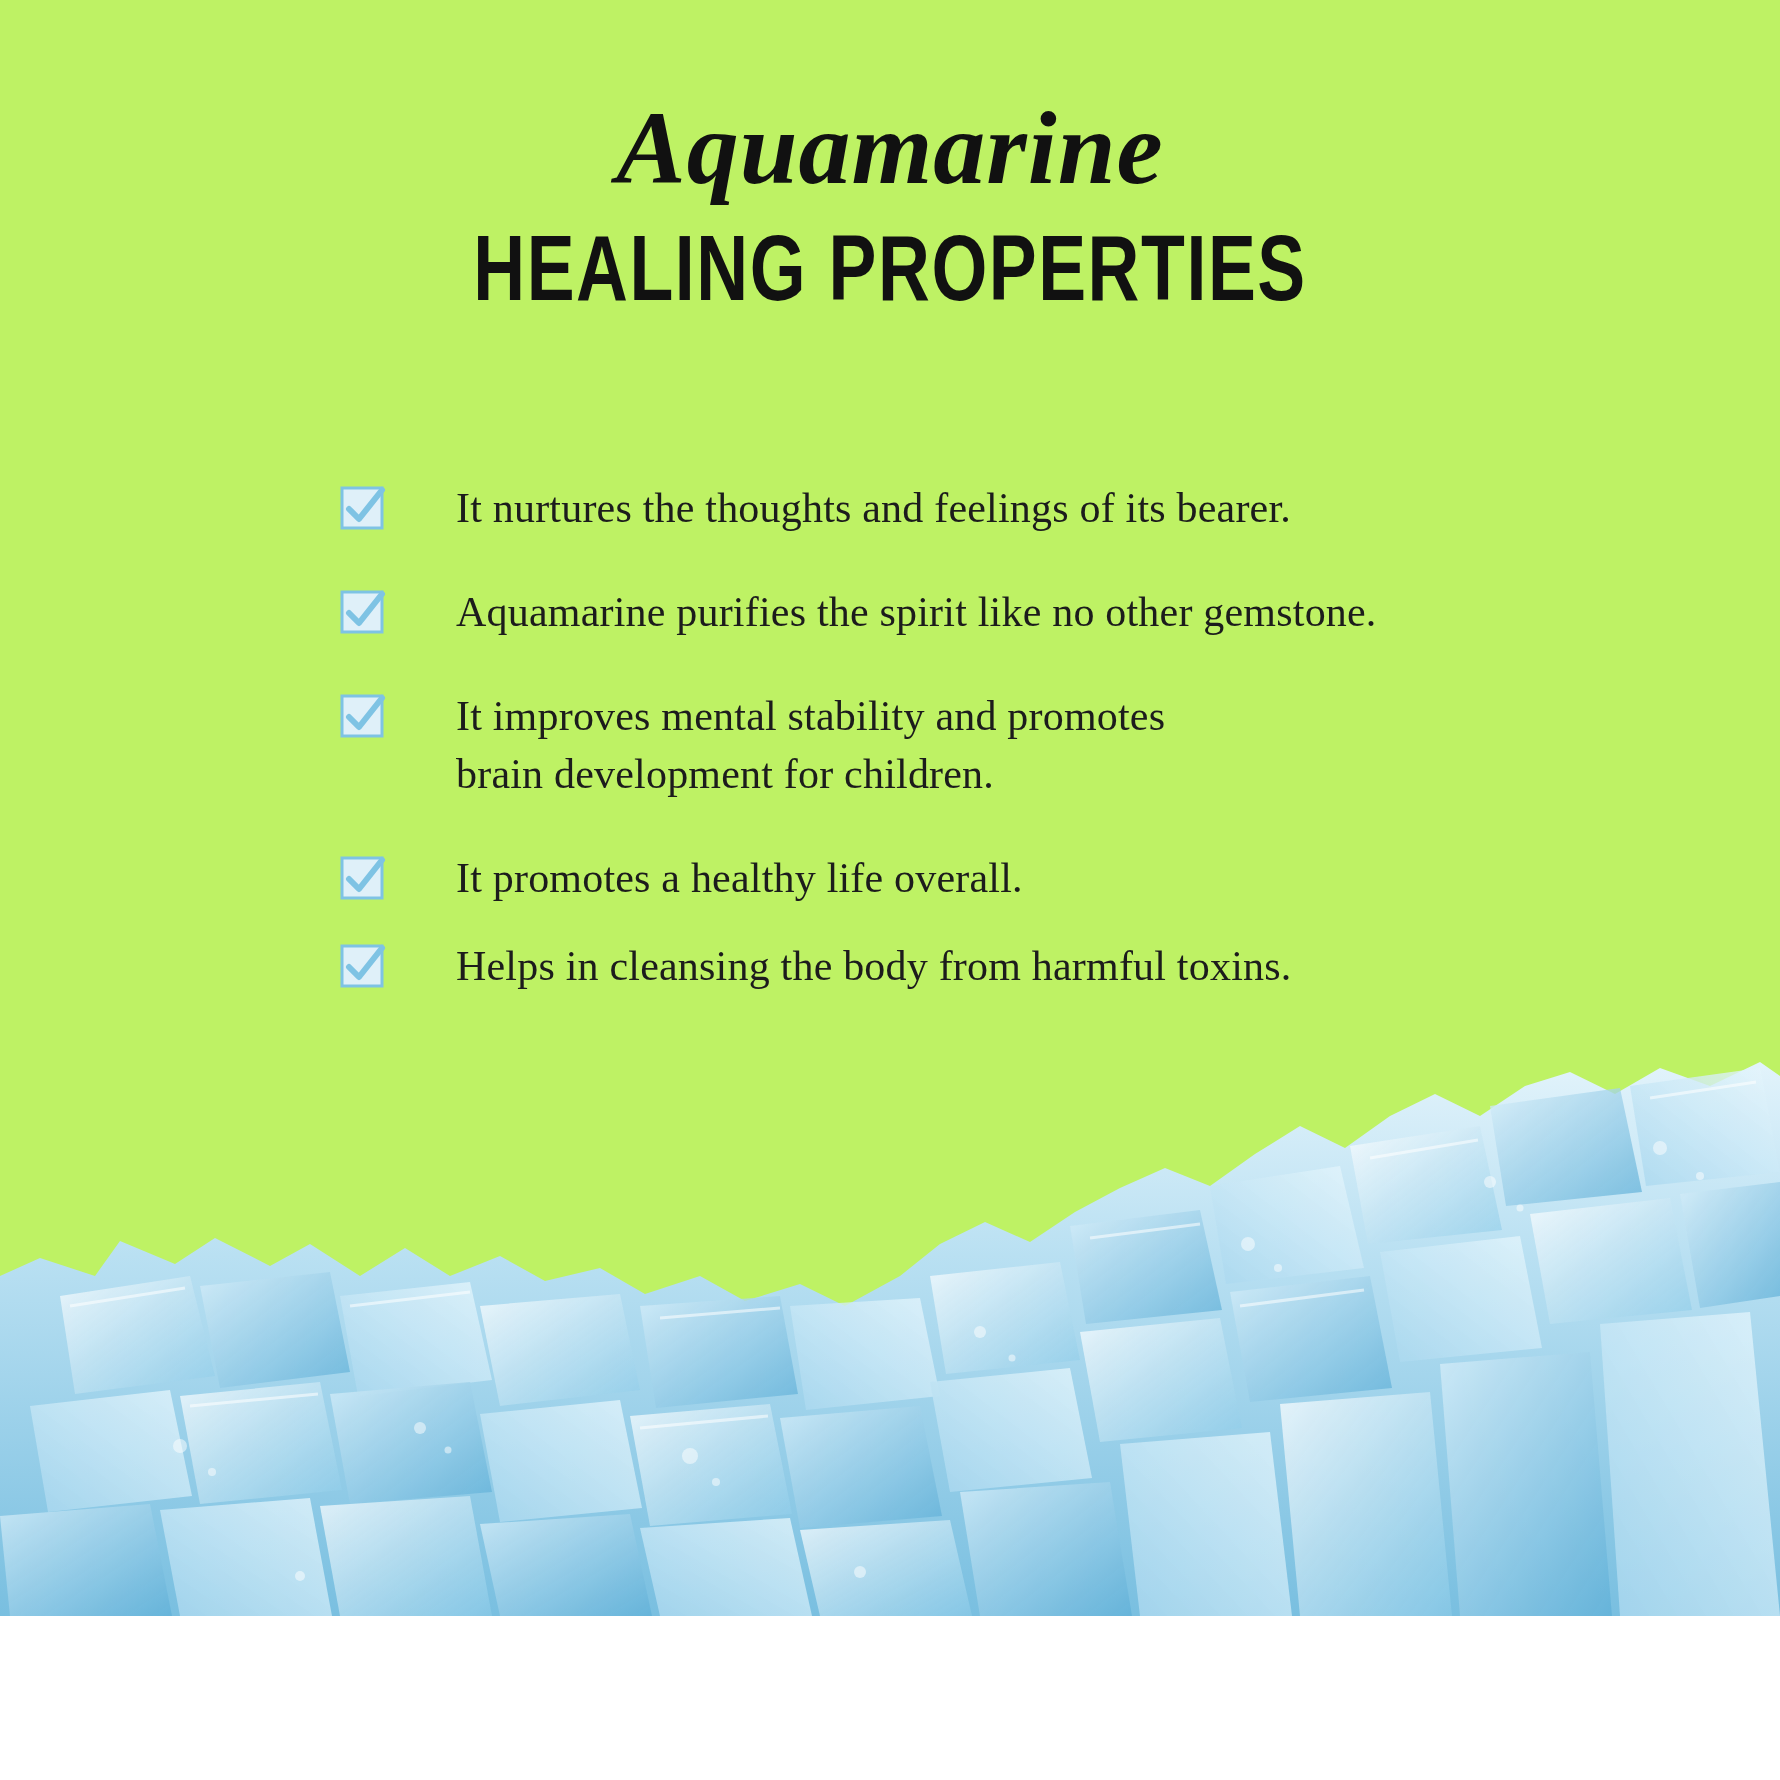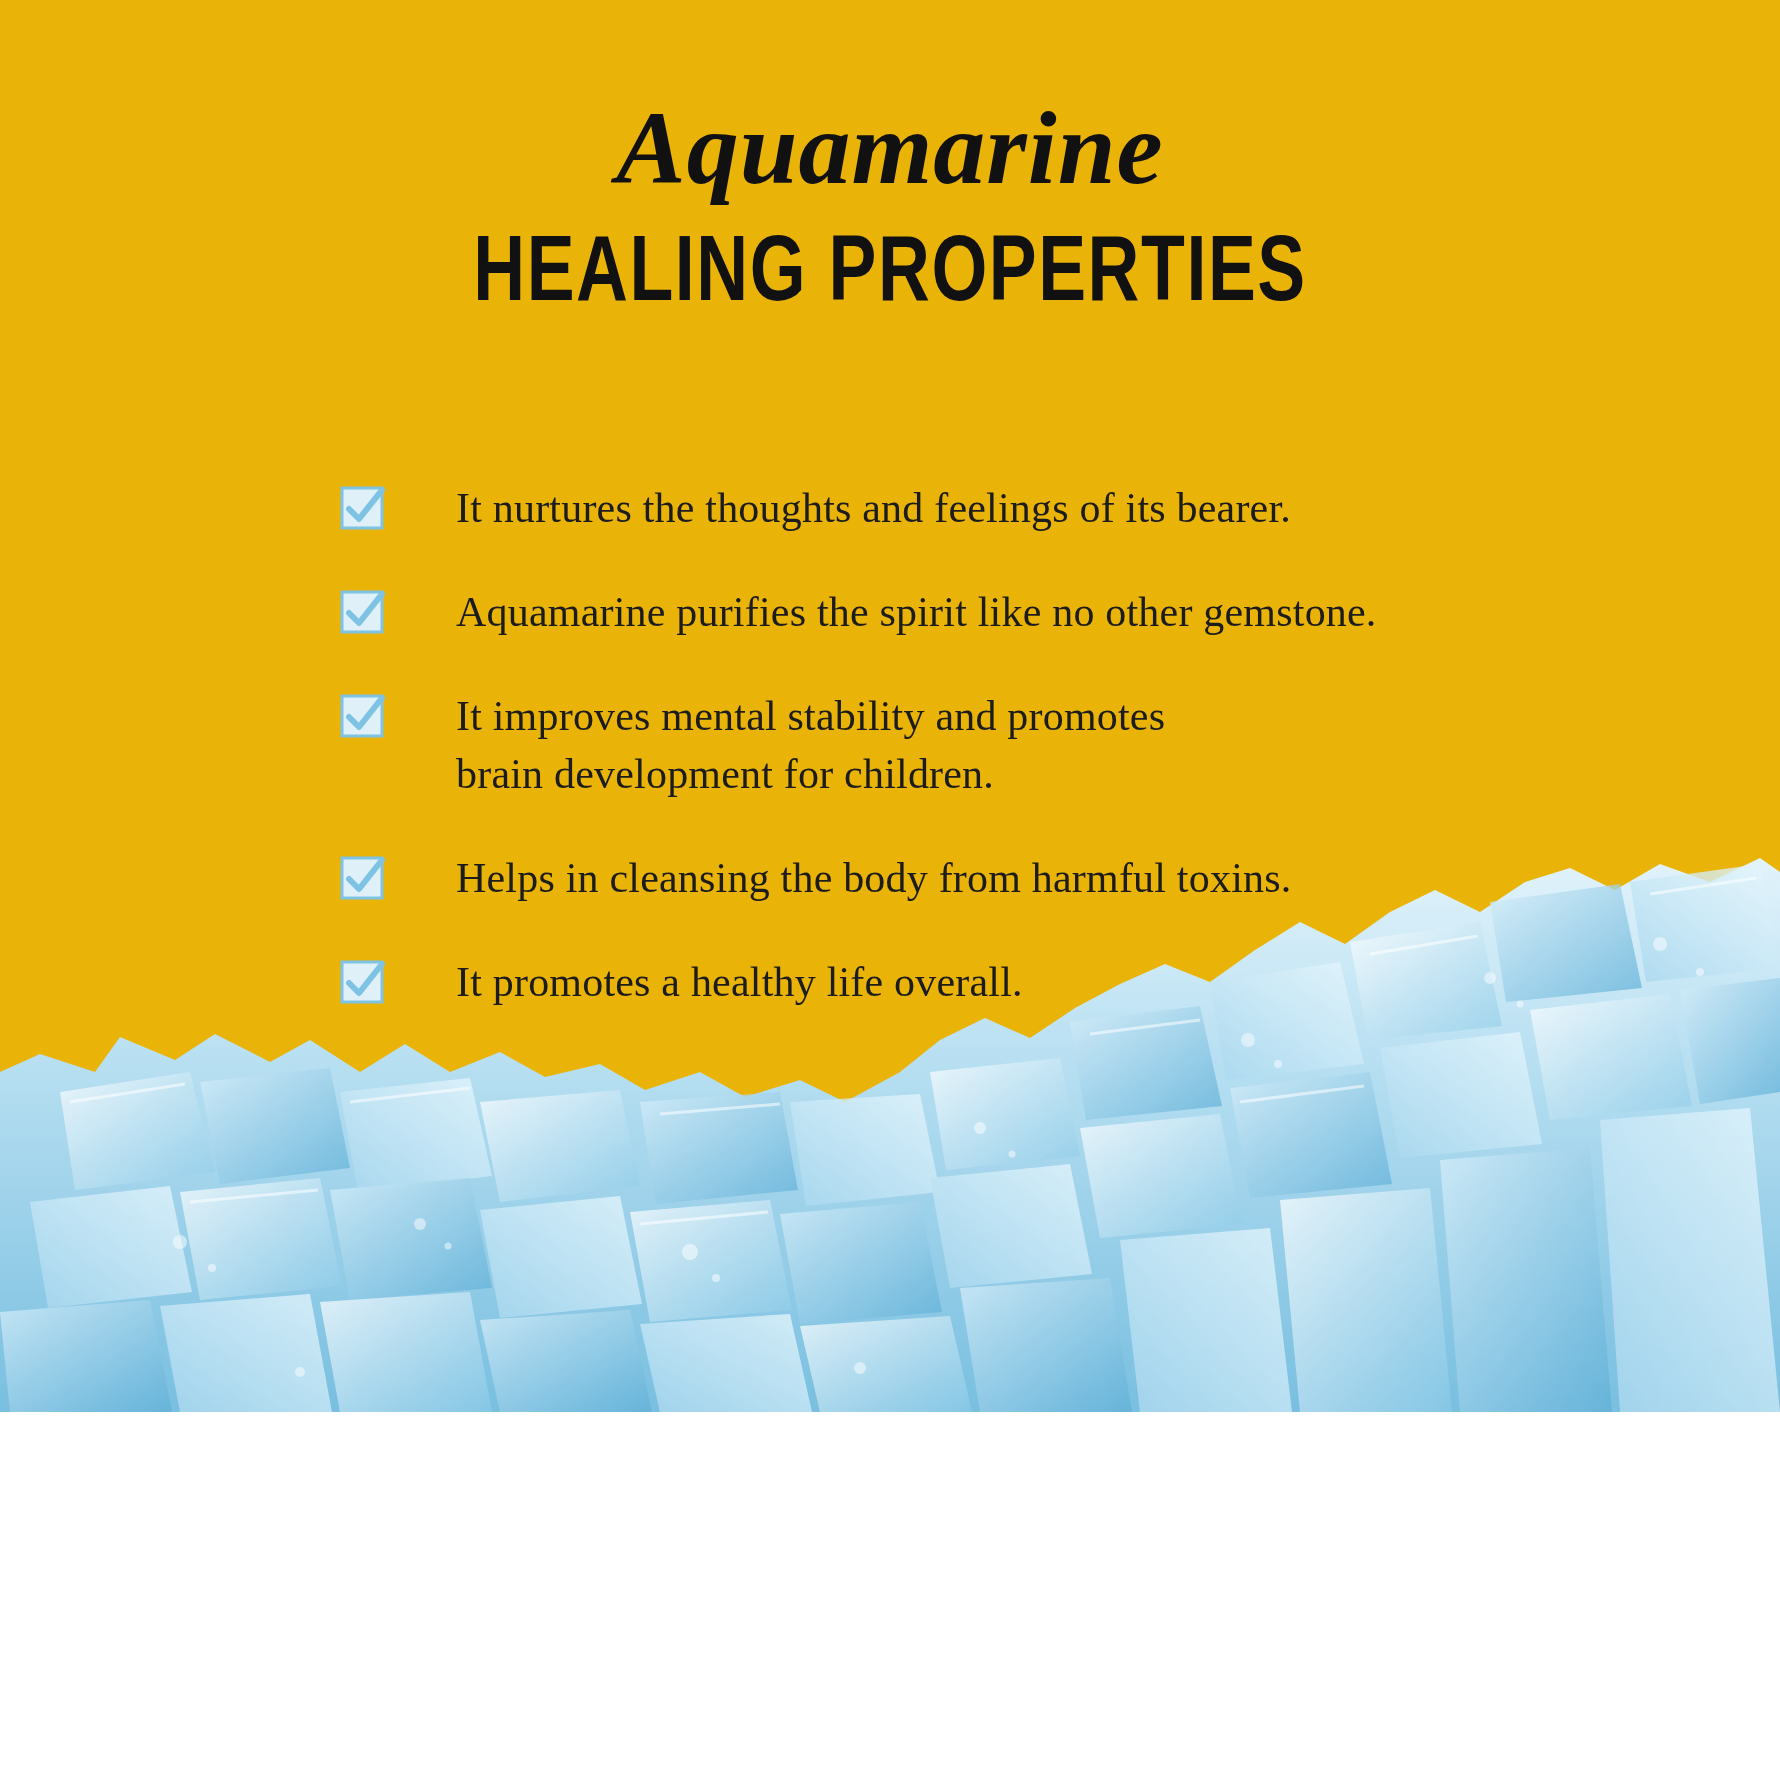--- a/index.html
+++ b/index.html
@@ -11,22 +11,22 @@
     height: 1780px;
     background: #ffffff;
     font-family: "Liberation Serif", serif;
     overflow: hidden;
     position: relative;
   }
 
   .poster {
     position: relative;
     width: 1780px;
-    height: 1412px;
-    background: #eab308;
+    height: 1616px;
+    background: #bef264;
     overflow: hidden;
   }
 
   
   .title-block {
     position: absolute;
     top: 90px;
     left: 0;
     width: 100%;
     text-align: center;
@@ -135,38 +135,38 @@
       <span class="checkbox">
         <svg width="46" height="46" viewBox="0 0 46 46">
           <rect x="2" y="2" width="40" height="40" fill="#dff0f9" stroke="#7ec3e4" stroke-width="3"></rect>
           <path d="M9 23 L19 33 L42 4" fill="none" stroke="#7ec3e4" stroke-width="6" stroke-linecap="round" stroke-linejoin="round"></path>
         </svg>
       </span>
       <span class="item-text">It improves mental stability and promotes
 brain development for children.</span>
     </div>
 
+    <div class="list-item tight">
+      <span class="checkbox">
+        <svg width="46" height="46" viewBox="0 0 46 46">
+          <rect x="2" y="2" width="40" height="40" fill="#dff0f9" stroke="#7ec3e4" stroke-width="3"></rect>
+          <path d="M9 23 L19 33 L42 4" fill="none" stroke="#7ec3e4" stroke-width="6" stroke-linecap="round" stroke-linejoin="round"></path>
+        </svg>
+      </span>
+      <span class="item-text">It promotes a healthy life overall.</span>
+    </div>
+
     <div class="list-item">
       <span class="checkbox">
         <svg width="46" height="46" viewBox="0 0 46 46">
           <rect x="2" y="2" width="40" height="40" fill="#dff0f9" stroke="#7ec3e4" stroke-width="3"></rect>
           <path d="M9 23 L19 33 L42 4" fill="none" stroke="#7ec3e4" stroke-width="6" stroke-linecap="round" stroke-linejoin="round"></path>
         </svg>
       </span>
       <span class="item-text">Helps in cleansing the body from harmful toxins.</span>
-    </div>
-
-    <div class="list-item tight">
-      <span class="checkbox">
-        <svg width="46" height="46" viewBox="0 0 46 46">
-          <rect x="2" y="2" width="40" height="40" fill="#dff0f9" stroke="#7ec3e4" stroke-width="3"></rect>
-          <path d="M9 23 L19 33 L42 4" fill="none" stroke="#7ec3e4" stroke-width="6" stroke-linecap="round" stroke-linejoin="round"></path>
-        </svg>
-      </span>
-      <span class="item-text">It promotes a healthy life overall.</span>
     </div>
 
   </div>
 
   <div class="ice">
     <svg viewBox="0 0 1780 640" preserveAspectRatio="none">
       <defs>
         <linearGradient id="iceG" x1="0" y1="0" x2="0" y2="1">
           <stop offset="0%" stop-color="#e2f3fb"></stop>
           <stop offset="35%" stop-color="#b9e0f2"></stop>

